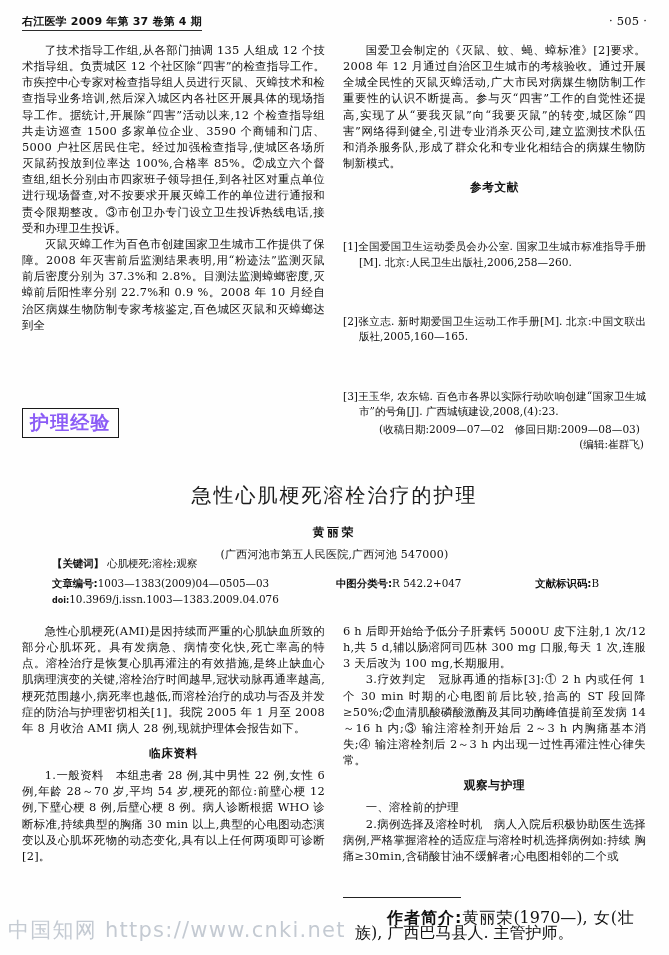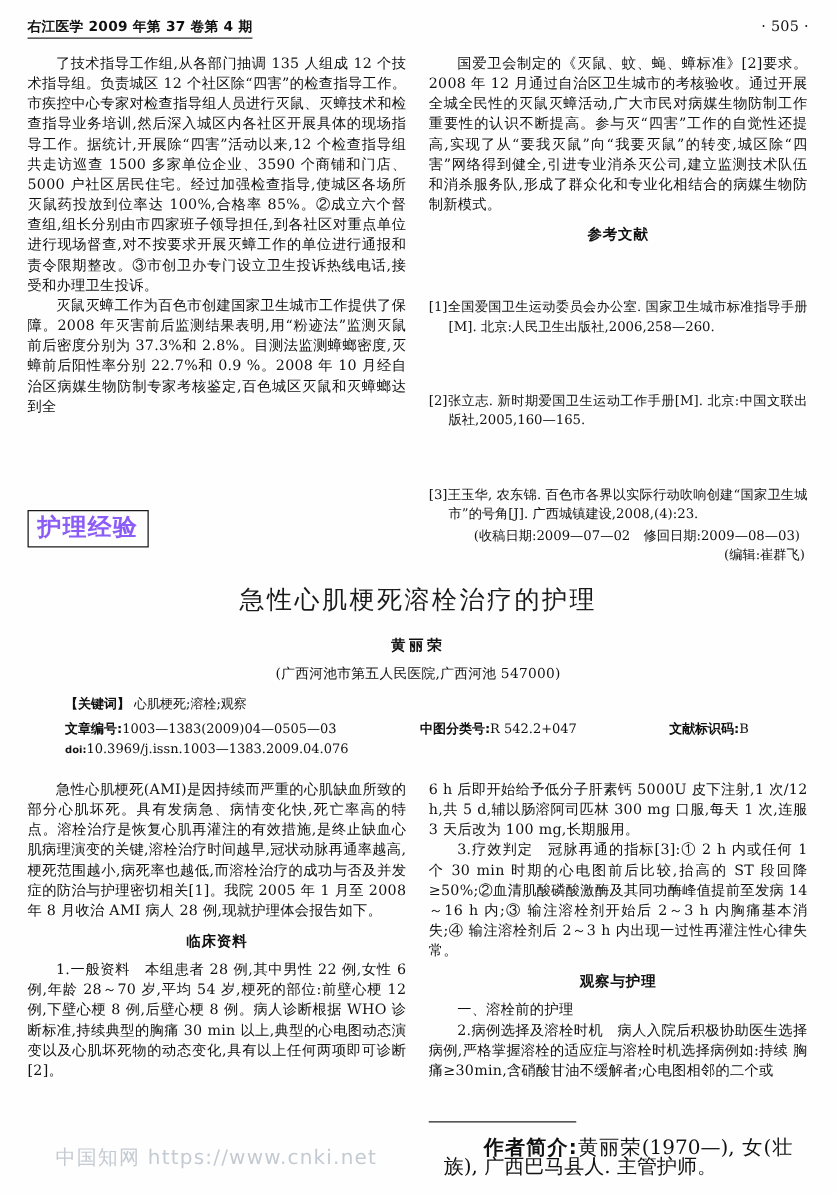--- a/index.html
+++ b/index.html
@@ -128,21 +128,21 @@
     letter-spacing: .06em;
     font-family: "DejaVu Sans", "Liberation Sans", sans-serif;
     line-height: 1.08;
     color: #8b5cf6;
   }
 
   
   .article-head {
     position: absolute;
     left: 22px;
-    top: 466px;
+    top: 482px;
     width: 625px;
     text-align: center;
   }
   .article-title {
     font-size: 20px;
     letter-spacing: .1em;
     font-family: "DejaVu Serif", "Liberation Serif", serif;
     margin: 0;
     font-weight: normal;
     color: #1a1a1a;
@@ -229,21 +229,21 @@
     font-weight: bold;
   }
 
   
   .watermark {
     position: absolute;
     left: 8px;
     top: 916px;
     width: 330px;
     text-align: center;
-    font-size: 16px;
+    font-size: 21px;
     color: rgba(110,125,145,0.40);
     letter-spacing: .06em;
     font-family: "DejaVu Sans", "Liberation Sans", sans-serif;
     pointer-events: none;
     white-space: nowrap;
   }
 </style>
 </head>
 <body>
 

